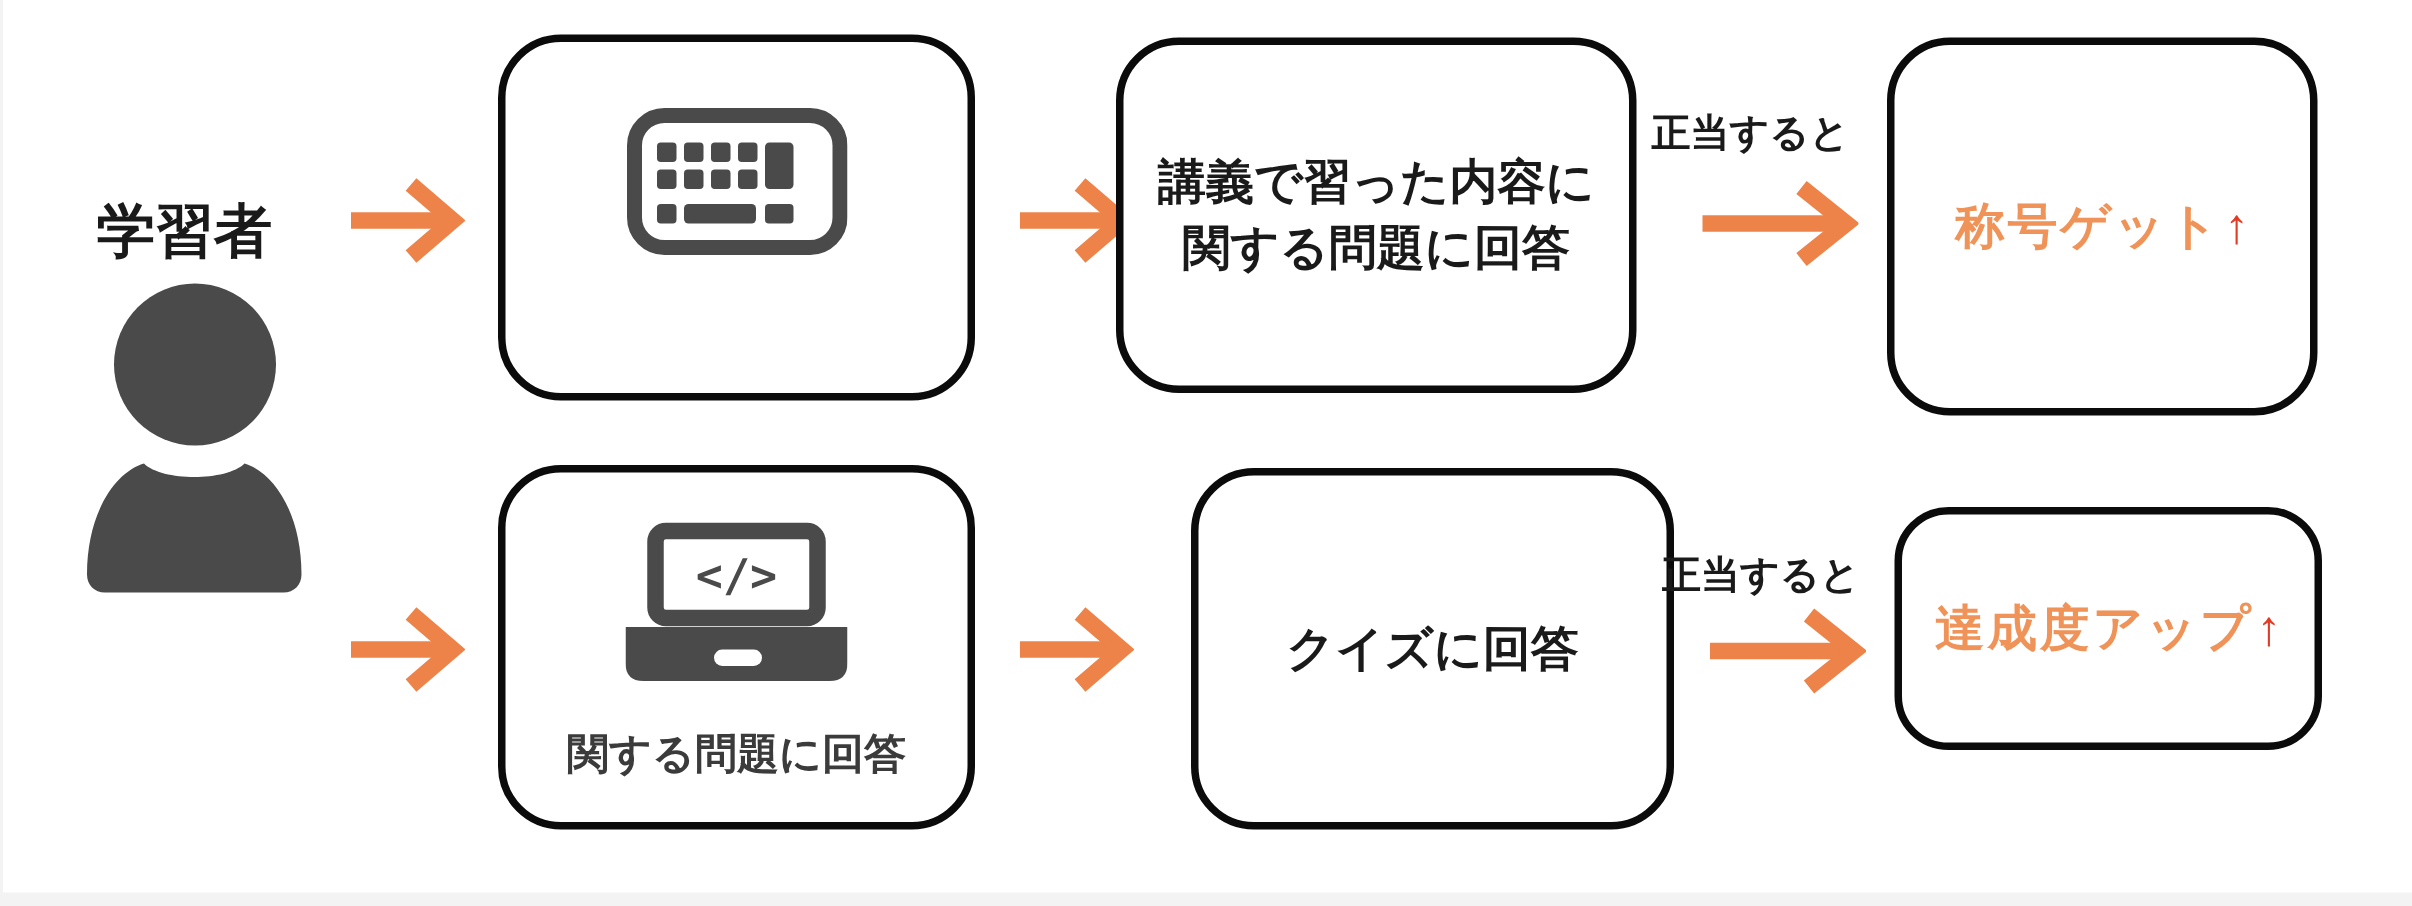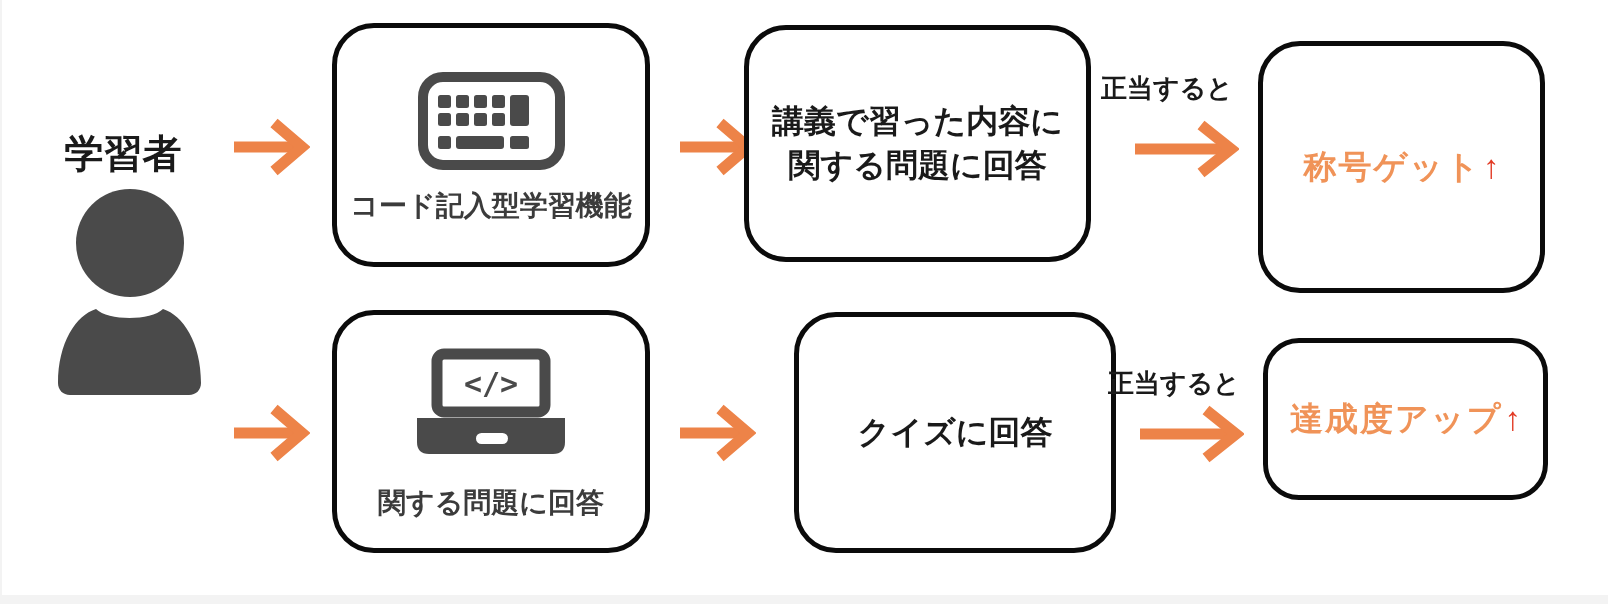--- a/index.html
+++ b/index.html
@@ -34,21 +34,21 @@
   .a4 { left:1133px; top:120px; }
   .a6 { left:1138px; top:405px; }
 
   .box {
     position:absolute; box-sizing:border-box; background:#ffffff;
     border:5px solid var(--color-border,#0B0B0B); border-radius:42px;
     display:flex; flex-direction:column; align-items:center;
   }
   .box-feature-top  { left:332px;  top:23px;  width:318px; height:244px; padding-top:44px; }
   .box-task-top     { left:744px;  top:25px;  width:347px; height:237px; justify-content:center; }
-  .box-reward-top   { left:1258px; top:25px;  width:287px; height:252px; justify-content:center;margin-top:16px; }
+  .box-reward-top   { left:1258px; top:25px;  width:287px; height:252px; justify-content:center; }
   .box-feature-bot  { left:332px;  top:310px; width:318px; height:243px; padding-top:33px; }
   .box-task-bot     { left:773px;  top:312px; width:322px; height:241px; justify-content:center;margin-left:21px; }
   .box-reward-bot   { left:1263px; top:338px; width:285px; height:162px; border-radius:36px; justify-content:center; }
 
   .kbd-icon    { width:147px; height:98px;  margin-bottom:17px; }
   .laptop-icon { width:148px; height:108px; margin-bottom:28px; }
   .feature-label {
     font-size:28px; font-weight:700; color:var(--color-label,#3B3B3B);
     text-align:center; white-space:nowrap;
   }
@@ -127,21 +127,20 @@
         <rect x="92" y="23" width="19" height="31" rx="3"></rect>
         <rect x="20" y="41" width="13" height="13" rx="2.5"></rect>
           <rect x="38" y="41" width="13" height="13" rx="2.5"></rect>
         <rect x="56" y="41" width="13" height="13" rx="2.5"></rect>
           <rect x="74" y="41" width="13" height="13" rx="2.5"></rect>
         <rect x="20" y="64" width="13" height="13" rx="2.5"></rect>
         <rect x="38" y="64" width="48" height="13" rx="3"></rect>
         <rect x="92" y="64" width="19" height="13" rx="2.5"></rect>
       </g>
     </svg>
-    <div class="feature-label">コード記入型学習機能</div>
   </div>
 
   <div class="box box-task-top">
     <div class="task-text">講義で習った内容に</div>
     <div class="task-text">関する問題に回答</div>
   </div>
 
   <div class="cond-label cond-top">正当すると</div>
 
   <div class="box box-reward-top">

